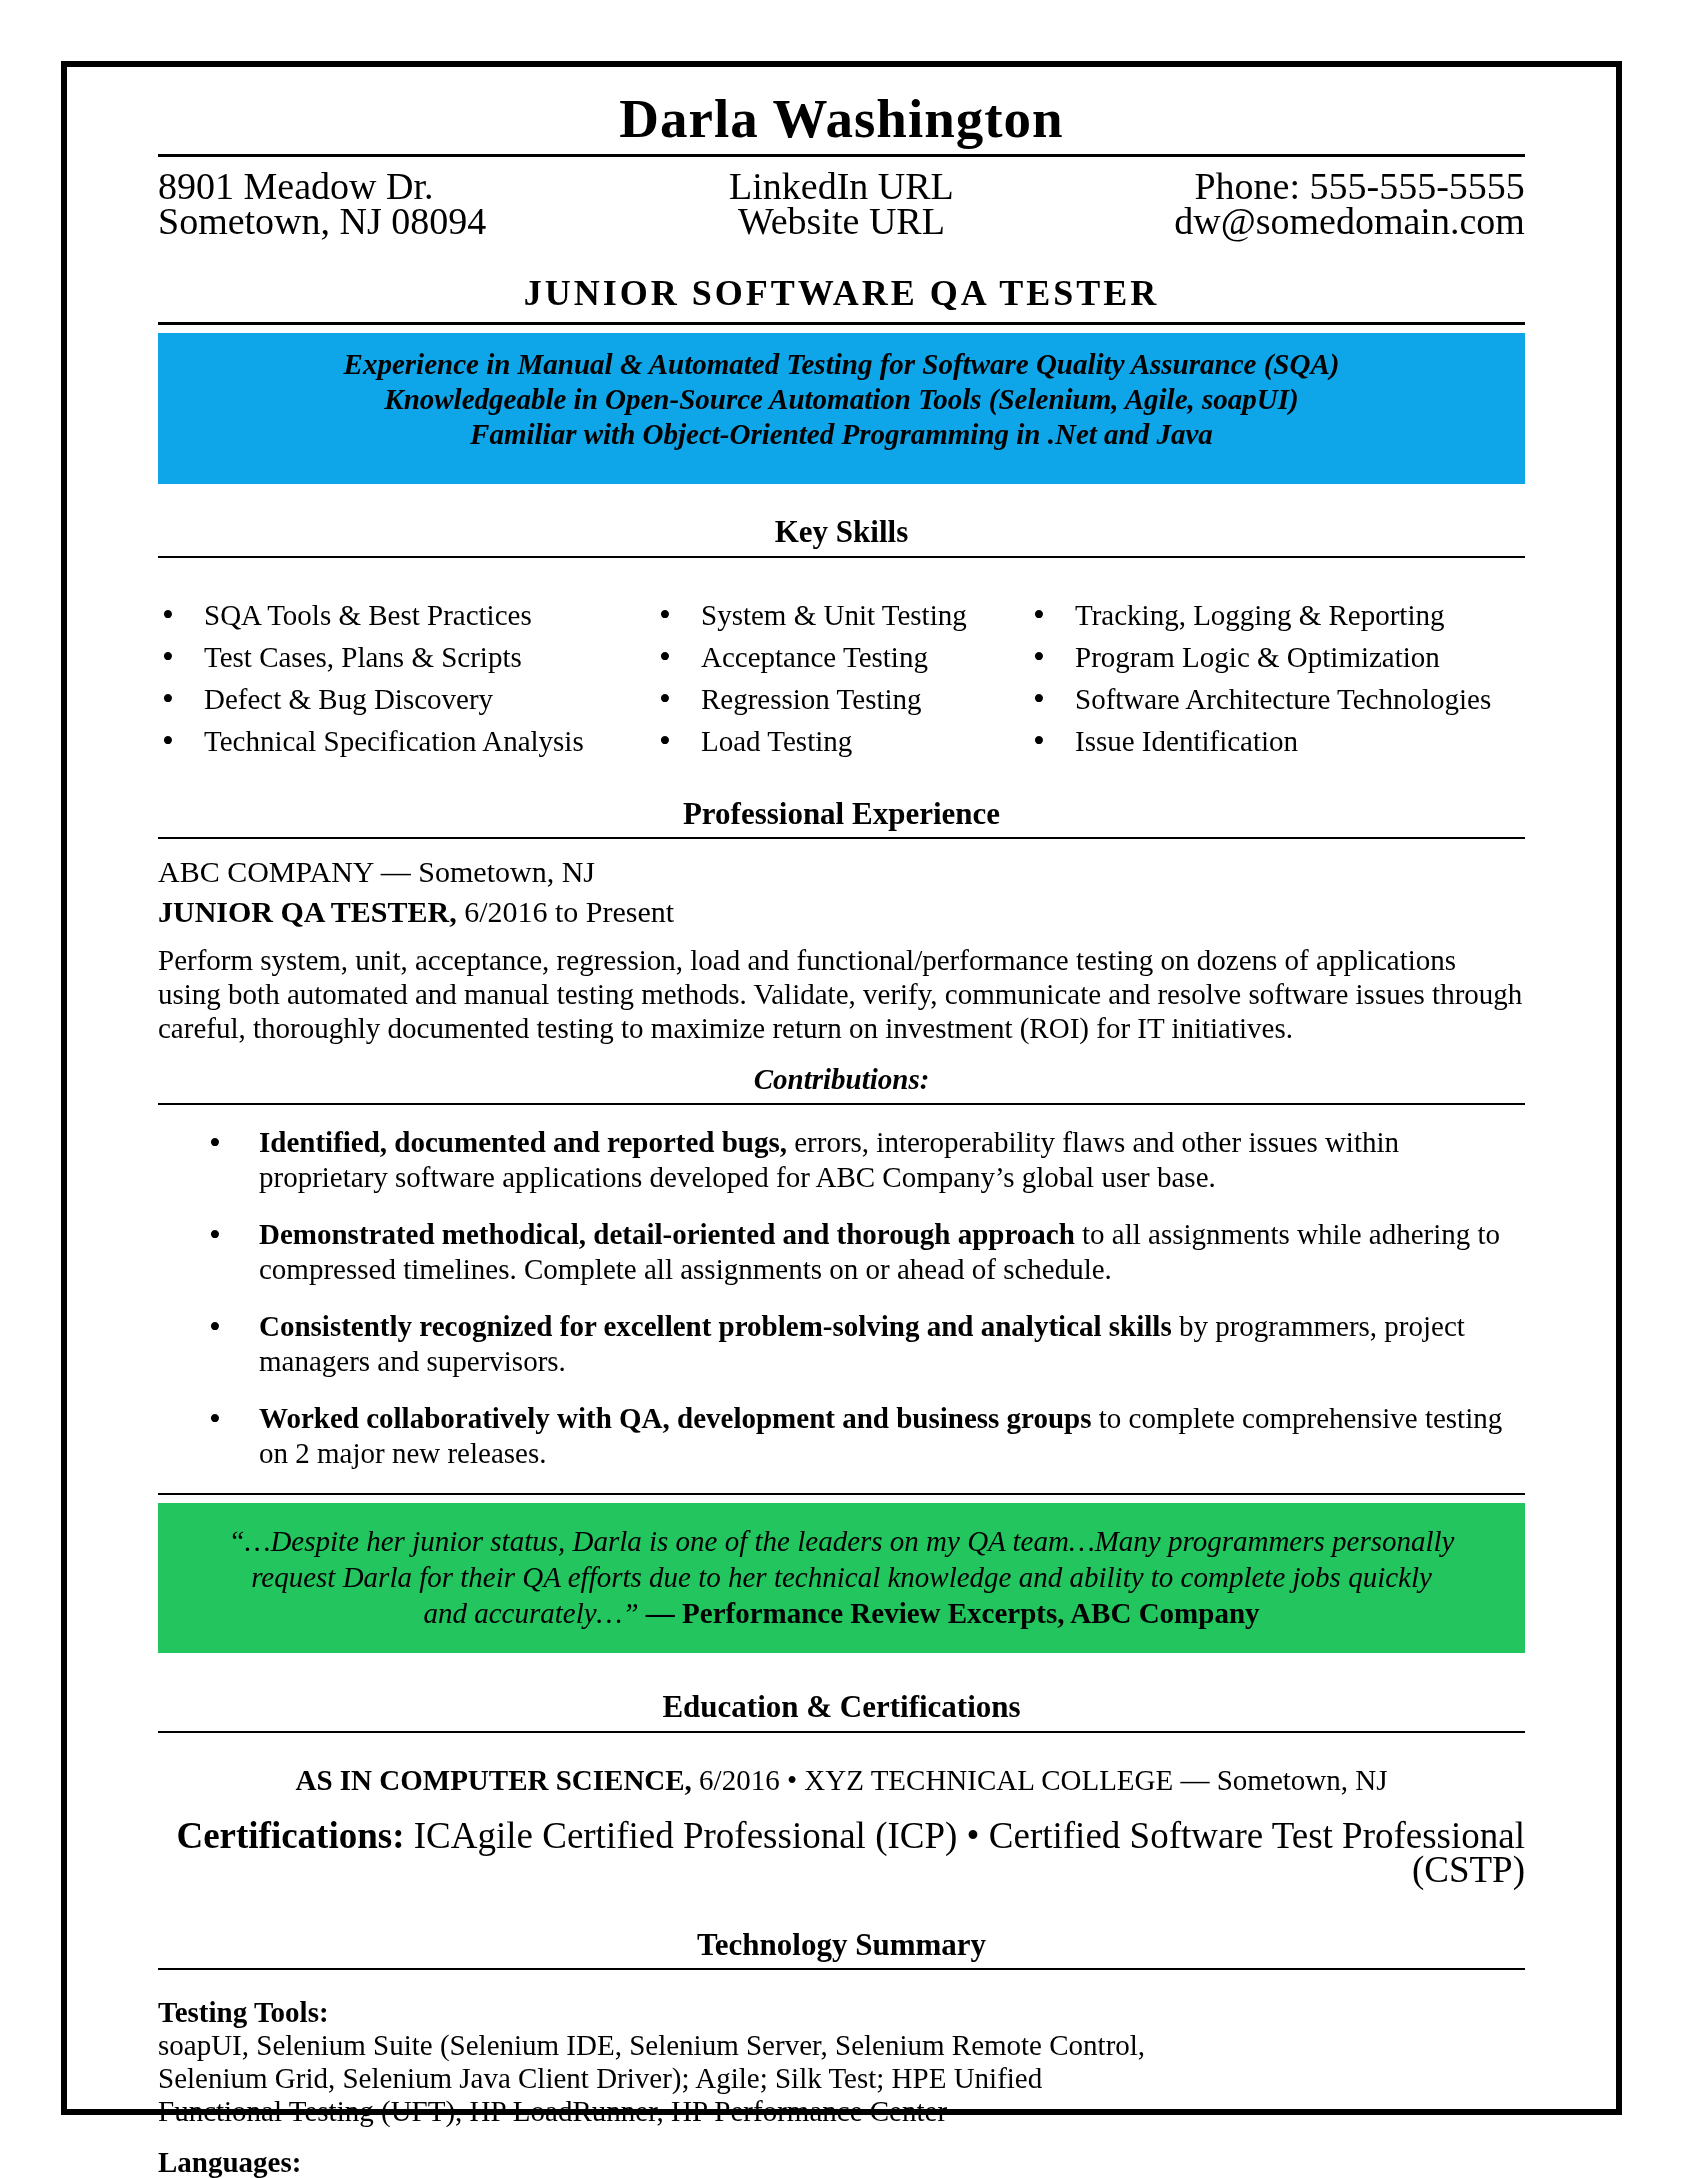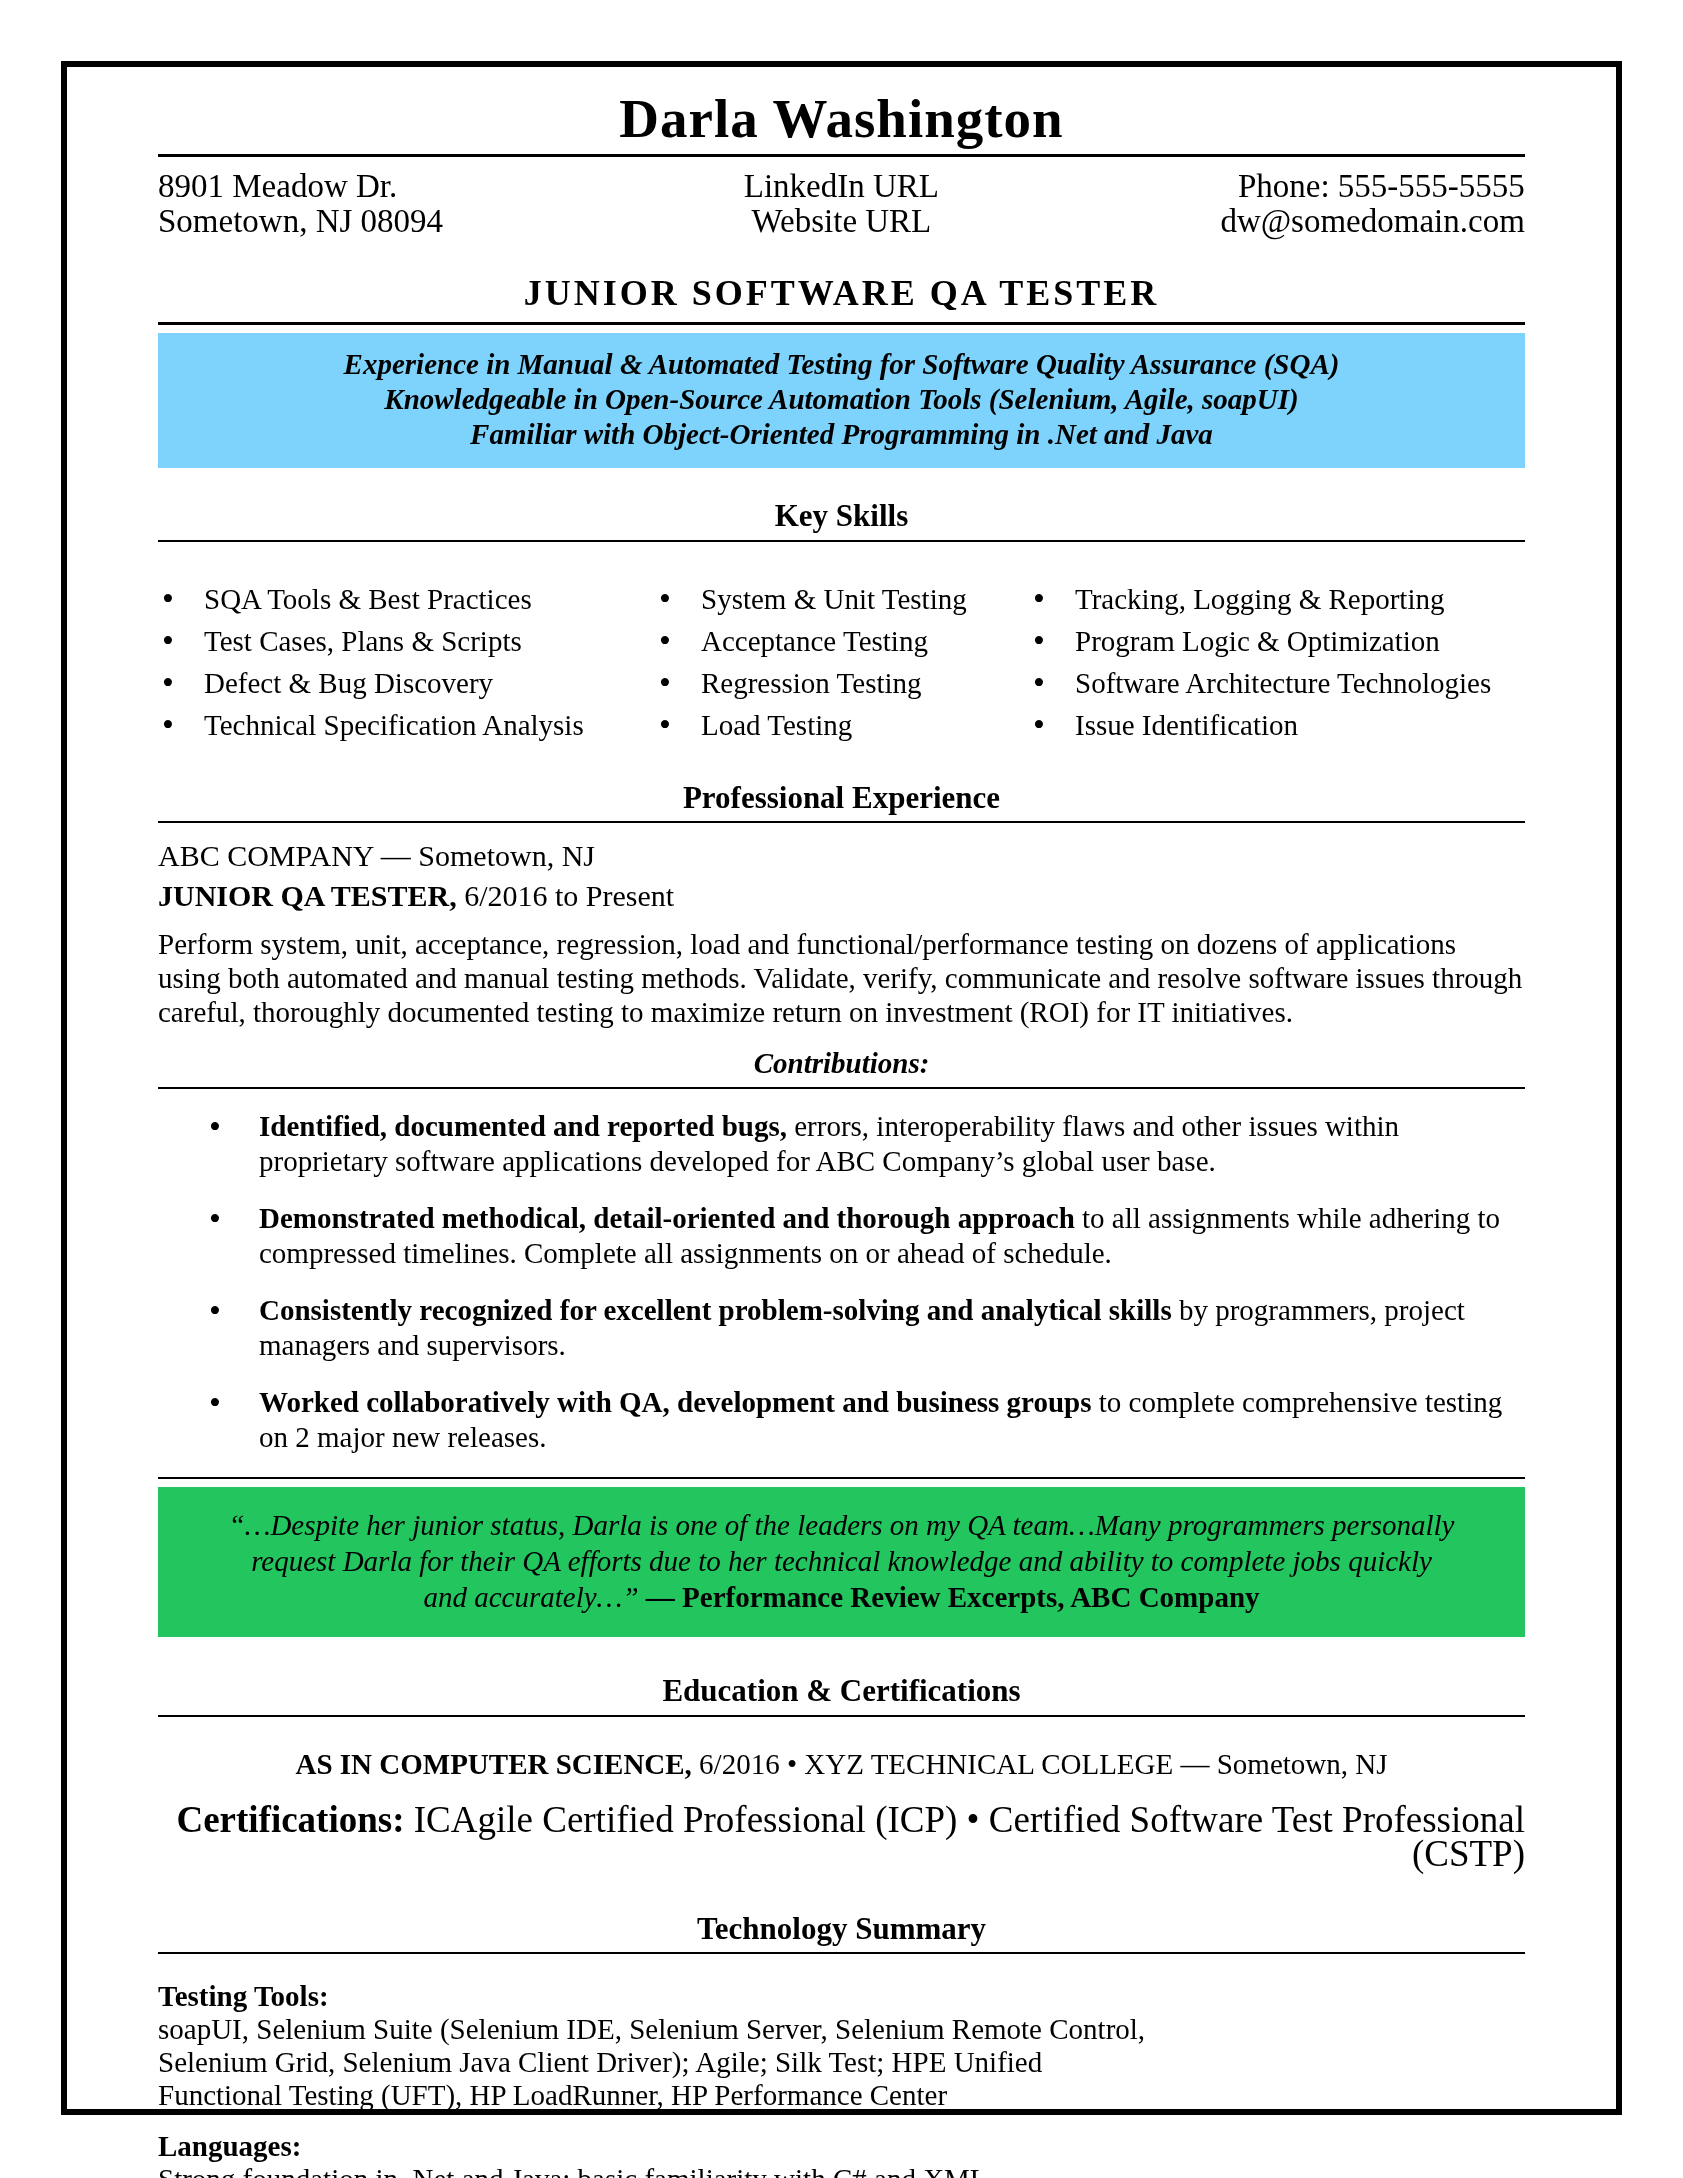--- a/index.html
+++ b/index.html
@@ -24,38 +24,38 @@
   
   .name {
     margin-top: 22px;
     text-align: center;
     font-size: 55px; font-weight: bold;
     line-height: 1.1; letter-spacing: 1px;
   }
   .rule-name { margin-top: 4px; }
   .contact-row {
     display: flex; margin-top: 12px;
-    font-size: 33px; line-height: 35px;
+    font-size: 38px; line-height: 35px;
   }
   .contact-col { width: 33.33%; }
   .contact-col.mid { text-align: center; }
   .contact-col.right { text-align: right; }
 
   
   .job-title {
     margin-top: 34px; text-align: center;
     font-size: 36px; font-weight: bold; letter-spacing: 3px;
     line-height: 1.15;
   }
   .rule-title { margin-top: 8px; }
 
   
   .summary-box {
-    margin-top: 8px; background: #7dd3fc;
-    padding: 14px 40px 16px 40px;
+    margin-top: 8px; background: #0ea5e9;
+    padding: 14px 40px 32px 40px;
     text-align: center; font-size: 29px; line-height: 35px;
     font-weight: bold; font-style: italic;
   }
   .quote-box {
     margin-top: 8px; background: #22c55e;
     padding: 20px 69px 22px 69px;
     text-align: center; font-size: 29px; line-height: 36px;
   }
   .quote-box .q { font-style: italic; }
   .quote-box .attr { font-weight: bold; }

